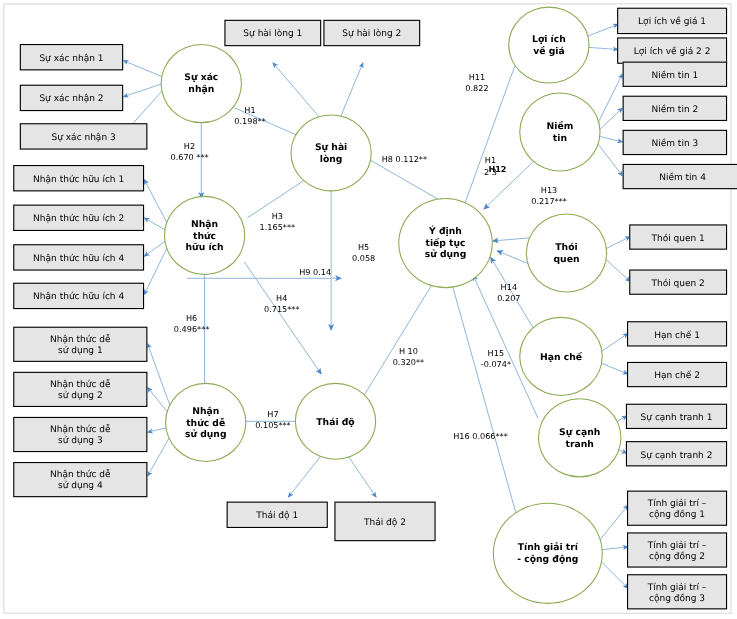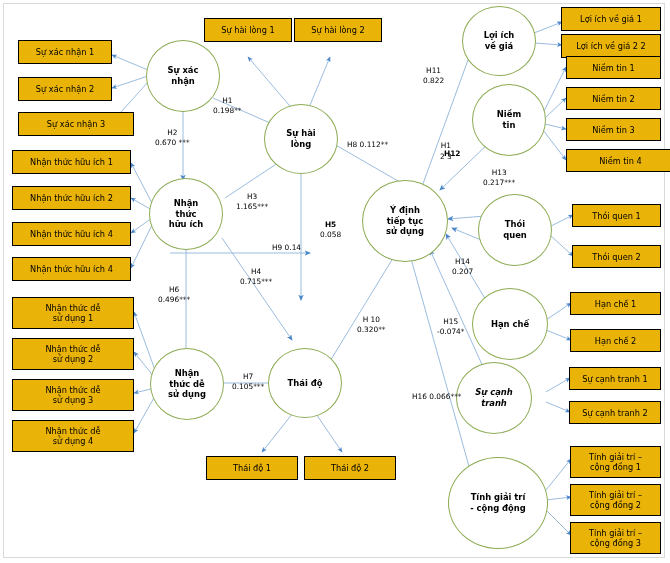--- a/index.html
+++ b/index.html
@@ -15,21 +15,21 @@
     width:662px;height:555px;
     border:1px solid #d9d9d9;
     box-sizing:border-box;
   }
   svg#wires{position:absolute;left:0;top:0;width:670px;height:563px;}
 
   
   .obox{
     position:absolute;
     border:1px solid #000000;
-    background:#eab308;
+    background:#e5e5e5;
     box-sizing:border-box;
     display:flex;align-items:center;justify-content:center;
     text-align:center;
     font-size:8.2px;
     line-height:1.22;
     color:#000000;
     padding:1px 2px;
   }
   
   .ell{
@@ -47,21 +47,21 @@
   }
   
   .plab{
     position:absolute;
     font-size:7.4px;
     color:#000000;
     white-space:nowrap;
     line-height:1.35;
     text-align:center;
   }
-  .plab b{font-weight:bold;margin-top:24px;}
+  .plab b{font-weight:normal;margin-top:24px;}
   .plab .num{display:block;}
   .plab.inline{white-space:nowrap;}
   .ovl{position:absolute;font-size:7.4px;white-space:nowrap;}
   .ovl .under{color:#000;}
   .ovl .over{position:absolute;left:4px;top:-3px;font-weight:bold;}
 </style>
 </head>
 <body>
 
 <div id="canvas">
@@ -175,21 +175,21 @@
   </div>
 
   <div class="ell" style="left:478px;top:194px;width:74px;height:72px;">
     <span>Thói<br>quen</span>
   </div>
 
   <div class="ell" style="left:472px;top:288px;width:76px;height:72px;">
     <span>Hạn chế</span>
   </div>
 
-  <div class="ell" style="left:456px;top:362px;width:76px;height:72px;font-style:italic;">
+  <div class="ell" style="left:489px;top:362px;width:76px;height:72px;">
     <span>Sự cạnh<br>tranh</span>
   </div>
 
   <div class="ell" style="left:448px;top:457px;width:100px;height:92px;">
     <span>Tính giải trí<br>- cộng động</span>
   </div>
 
   <div class="obox" style="left:18px;top:40px;width:94px;height:24px;">Sự xác nhận 1</div>
   <div class="obox" style="left:18px;top:77px;width:94px;height:24px;">Sự xác nhận 2</div>
   <div class="obox" style="left:18px;top:112px;width:116px;height:24px;">Sự xác nhận 3</div>
@@ -209,21 +209,21 @@
     <span>Nhận thức dễ<br>sử dụng 3</span>
   </div>
   <div class="obox" style="left:12px;top:420px;width:122px;height:32px;">
     <span>Nhận thức dễ<br>sử dụng 4</span>
   </div>
 
   <div class="obox" style="left:204px;top:18px;width:88px;height:24px;">Sự hài lòng 1</div>
   <div class="obox" style="left:294px;top:18px;width:88px;height:24px;">Sự hài lòng 2</div>
 
   <div class="obox" style="left:206px;top:456px;width:92px;height:24px;">Thái độ 1</div>
-  <div class="obox" style="left:304px;top:456px;width:92px;height:24px;">Thái độ 2</div>
+  <div class="obox" style="left:304px;top:456px;width:92px;height:36px;">Thái độ 2</div>
 
   <div class="obox" style="left:561px;top:7px;width:100px;height:24px;">Lợi ích về giá 1</div>
   <div class="obox" style="left:561px;top:34px;width:100px;height:24px;">Lợi ích về giá 2 2</div>
 
   <div class="obox" style="left:566px;top:56px;width:95px;height:23px;">Niềm tin 1</div>
   <div class="obox" style="left:566px;top:87px;width:95px;height:23px;">Niềm tin 2</div>
   <div class="obox" style="left:566px;top:118px;width:95px;height:23px;">Niềm tin 3</div>
   <div class="obox" style="left:566px;top:149px;width:109px;height:23px;">Niềm tin 4</div>
 
   <div class="obox" style="left:572px;top:204px;width:89px;height:23px;">Thói quen 1</div>

